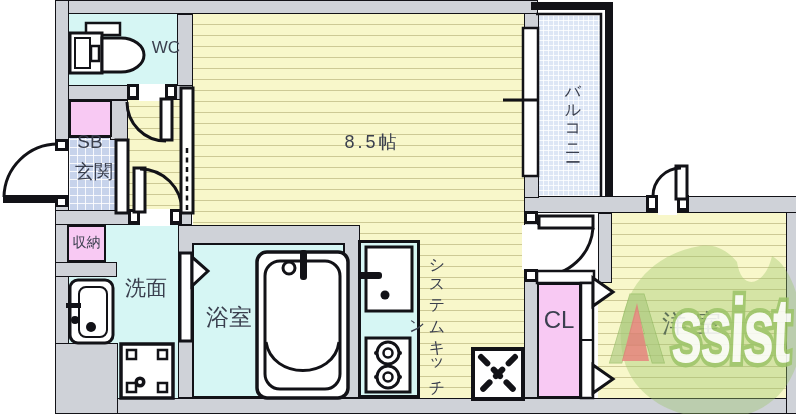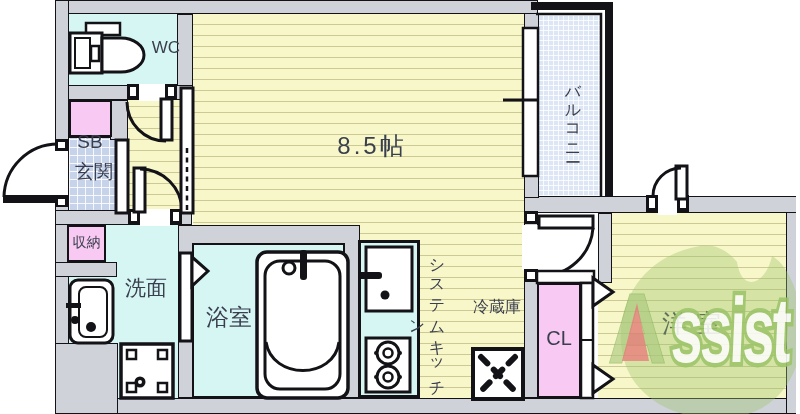--- a/index.html
+++ b/index.html
@@ -68,26 +68,25 @@
   <div class="floor floor-pink" style="left:537px;top:283px;width:44px;height:115px;"></div>
 
   <div class="lbl" style="left:144px;top:37px;width:44px;font-size:17px;">WC</div>
   <div class="lbl" style="left:68px;top:106px;width:44px;font-size:19px;margin-top:24px;">SB</div>
   <div class="lbl" style="left:70px;top:160px;width:48px;font-size:19px;">玄関</div>
   <div class="lbl" style="left:66px;top:234px;width:41px;font-size:14px;">収納</div>
   <div class="lbl" style="left:108px;top:277px;width:76px;font-size:21px;font-family:Liberation Mono, monospace;">
     <div>洗面</div>
   </div>
   <div class="lbl" style="left:199px;top:303px;width:60px;font-size:23px;">浴室</div>
-  <div class="lbl" style="left:313px;top:131px;width:118px;font-size:24px;letter-spacing:3px;">8.5帖</div>
+  <div class="lbl" style="left:313px;top:131px;width:118px;font-size:18px;letter-spacing:3px;">8.5帖</div>
   <div class="lbl vert" style="left:424px;top:243px;width:23px;height:152px;font-size:16px;">システムキッチン</div>
   <div class="lbl" style="left:461px;top:297px;width:72px;font-size:16px;">
-    <div>冷蔵庫</div>
   </div>
-  <div class="lbl" style="left:543px;top:326px;width:32px;font-size:20px;">CL</div>
+  <div class="lbl" style="left:543px;top:305px;width:32px;font-size:24px;">CL</div>
   <div class="lbl" style="left:648px;top:281px;width:96px;font-size:25px;letter-spacing:9px;margin-top:27px;">洋室</div>
   <div class="lbl vert" style="left:557px;top:38px;width:26px;height:152px;font-size:16px;">バルコニー</div>
 
   <svg class="svg-overlay" width="800" height="414" viewBox="0 0 800 414">
 
     <g>
       <rect x="3" y="195" width="55" height="8" fill="#121217"></rect>
       <path d="M 4 197 A 54 54 0 0 1 58 144" fill="none" stroke="#121217" stroke-width="3"></path>
       <rect x="55" y="139" width="13" height="12" fill="#121217"></rect>
         <rect x="58" y="142" width="7" height="6" fill="#fff"></rect>

